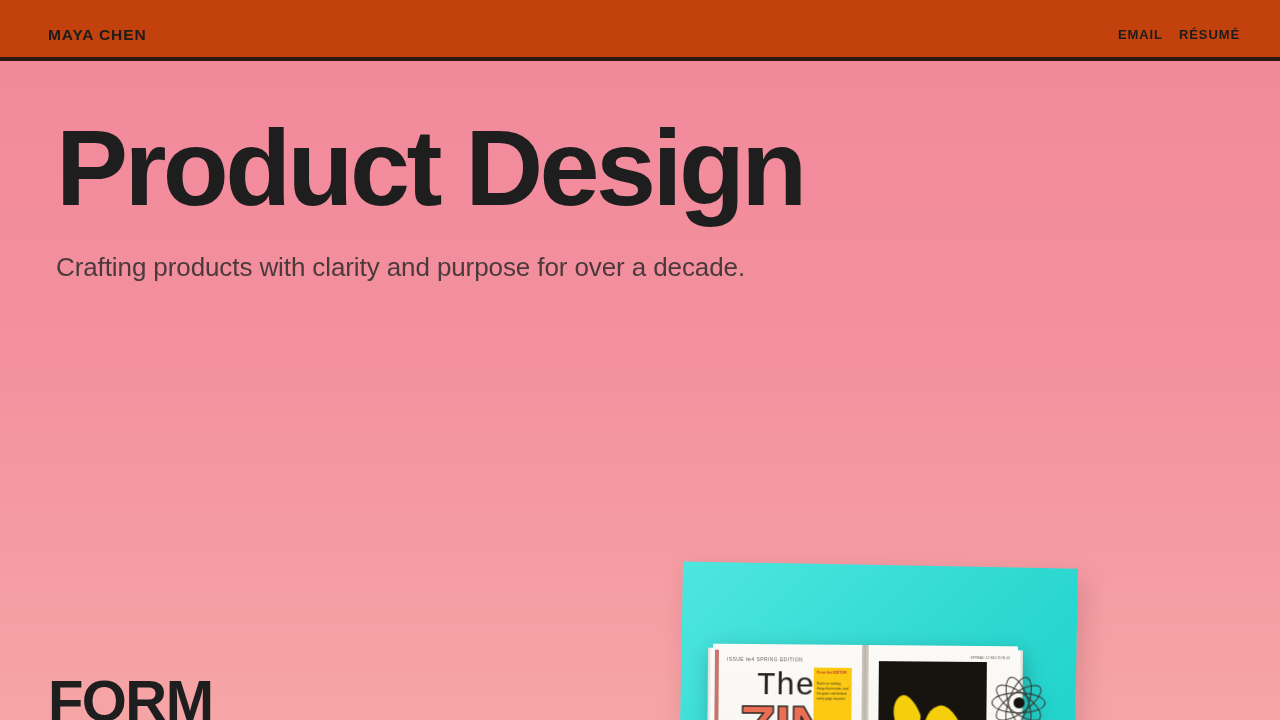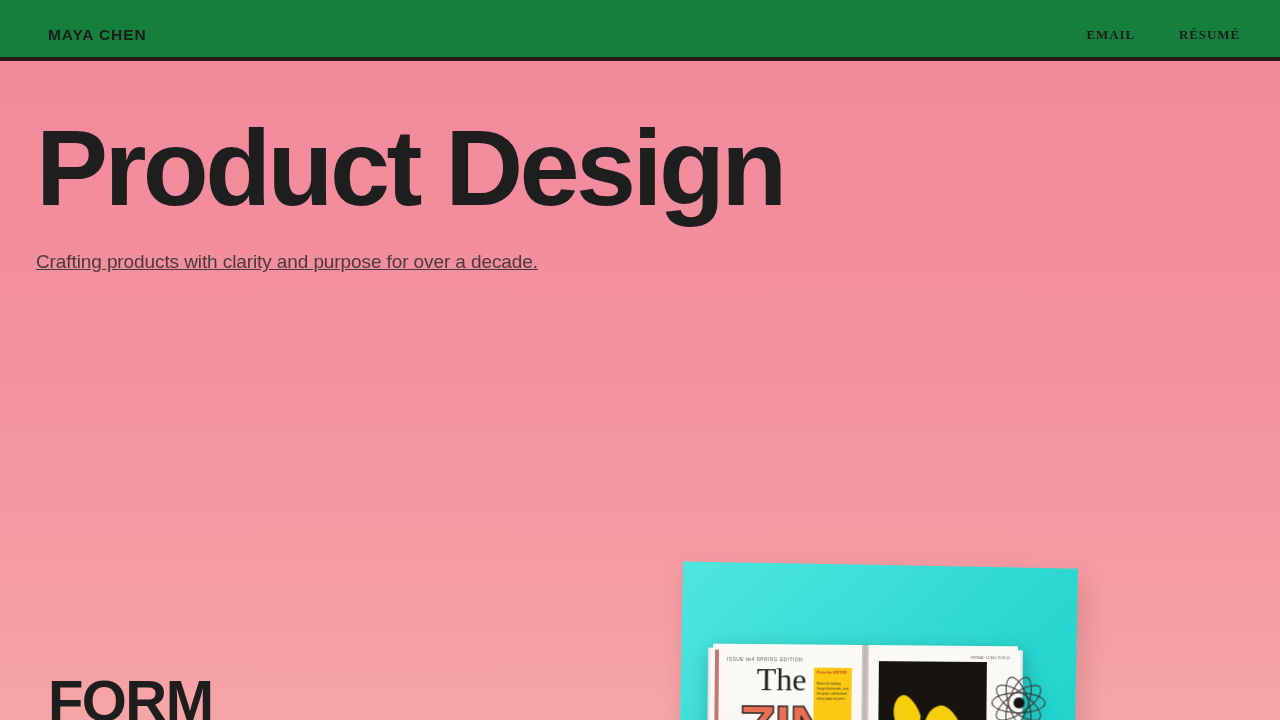--- a/index.html
+++ b/index.html
@@ -12,51 +12,51 @@
 
   
   .page-bg {
     position:absolute; left:0; top:61px; width:1280px; height:659px;
     background:linear-gradient(180deg,#f2899b 0%,#f3919e 45%,#f6a5a6 100%);
   }
 
   
   .header {
     position:absolute; left:0; top:0; width:1280px; height:61px;
-    background:#15803d;
+    background:#c2410c;
     border-bottom:4px solid #2a1a14;
     display:flex; align-items:center;
     padding:12px 40px 0 48px;
     z-index:30;
   }
   .brand {
     font-size:15.5px; font-weight:bold; letter-spacing:0.9px;
     color:#1c1c1c; white-space:nowrap;
   }
   .nav {
-    margin-left:auto; display:flex; align-items:center; gap:44px;font-family:Liberation Serif, serif;
+    margin-left:auto; display:flex; align-items:center; gap:16px;
   }
   .nav-link {
     font-size:13px; font-weight:bold; letter-spacing:0.9px;
     color:#1c1c1c; text-decoration:none; white-space:nowrap;
     cursor:pointer;
   }
 
   
-  .hero { position:absolute; left:36px; top:118px; z-index:10; }
+  .hero { position:absolute; left:56px; top:118px; z-index:10; }
   .headline {
     font-size:108px; line-height:0.93; font-weight:bold;
     letter-spacing:-3.6px; color:#1e1e1e;
     white-space:nowrap;
   }
   .headline .amp { color:#4a3530; }
   .sub {
     margin-top:30px;
-    font-size:19px; line-height:1.52; font-weight:normal;
-    color:#4a3a3c; letter-spacing:-0.1px;text-decoration:underline;
+    font-size:26px; line-height:1.52; font-weight:normal;
+    color:#4a3a3c; letter-spacing:-0.1px;
   }
 
   
   .section-label {
     position:absolute; left:48px; top:672px;
     font-size:58px; font-weight:bold; letter-spacing:-1.6px;
     color:#1e1e1e; line-height:1; z-index:10;
   }
 
   
@@ -104,22 +104,22 @@
     background:#b54a42; opacity:0.75;
   }
 
   
   .mag-masthead {
     position:absolute; left:14px; top:12px;
     font-size:5px; letter-spacing:0.4px; color:#6b6660;
     line-height:1.5;
   }
   .the-word {
-    position:absolute; left:44px; top:19px;
-    font-family:Liberation Serif, serif;
+    position:absolute; left:44px; top:26px;
+    font-family:Liberation Mono, monospace;
     font-size:32px; color:#23201e; line-height:1;text-align:right;
   }
   .zin-word {
     position:absolute; left:26px; top:52px;
     font-size:62px; font-weight:bold; letter-spacing:-2px;
     color:#ea6e53; line-height:1;
     -webkit-text-stroke:1.5px #2a2420;
   }
   .yellow-col {
     position:absolute; left:101px; top:23px;

